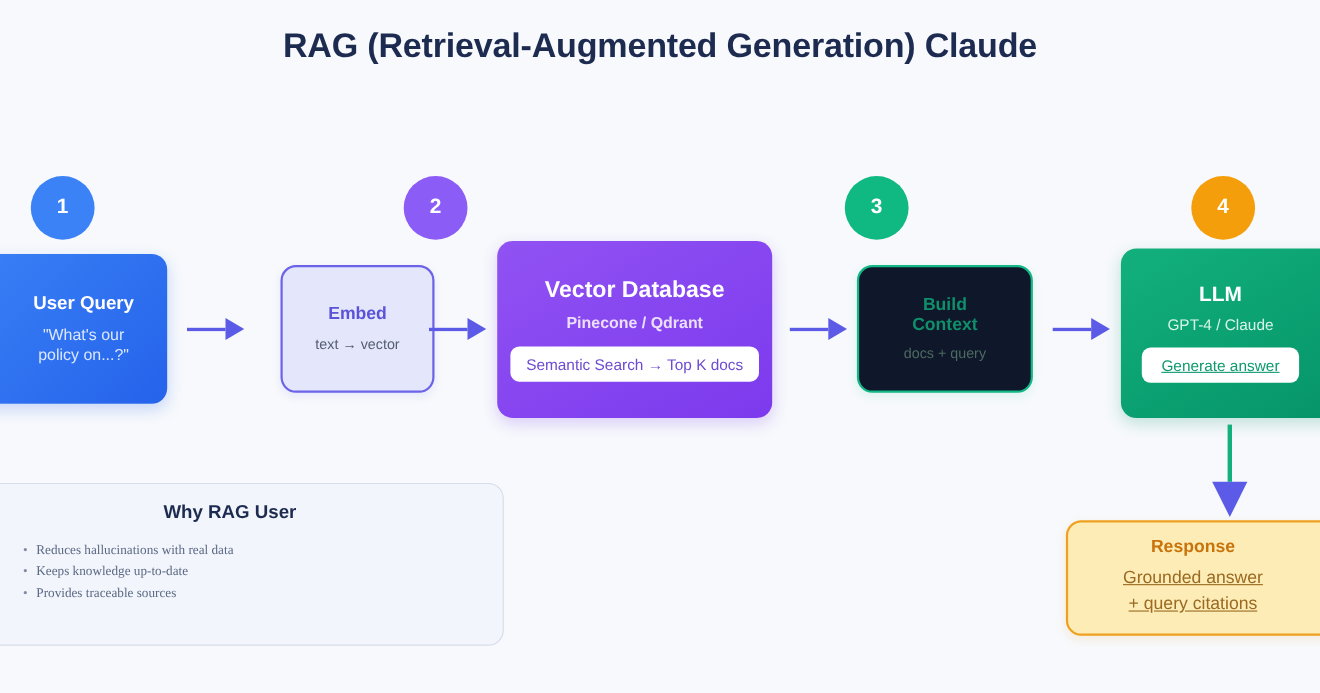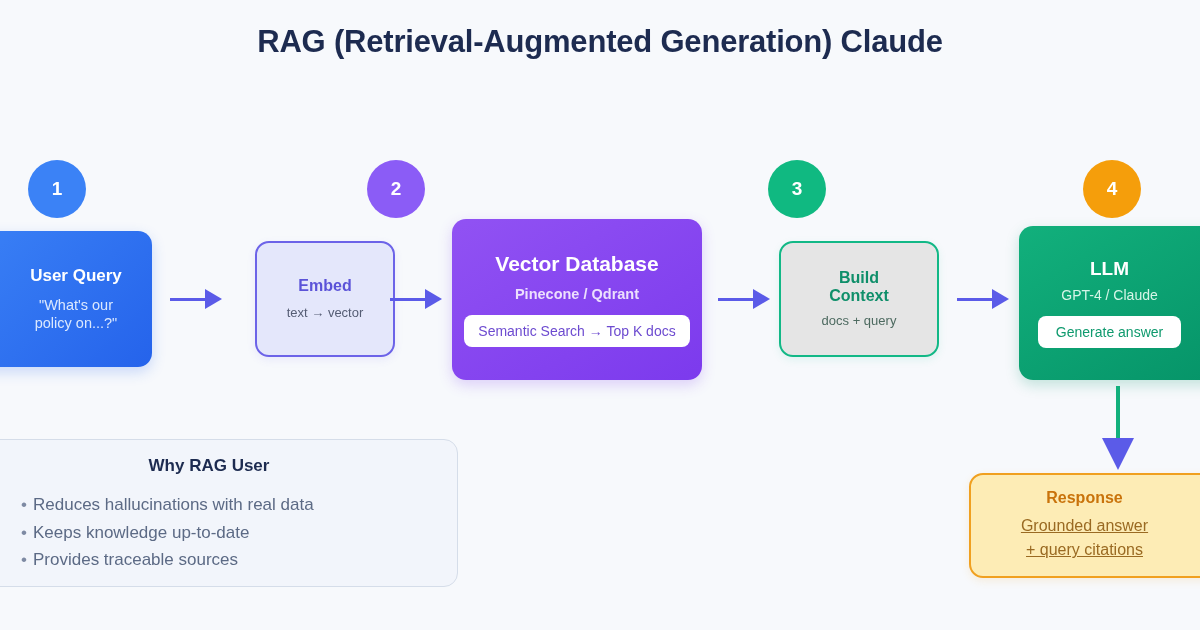--- a/index.html
+++ b/index.html
@@ -125,21 +125,21 @@
     color: #6d4bd0;
     padding: 8px 14px;
   }
 
   
   #node-context {
     left: 779px;
     top: 241px;
     width: 160px;
     height: 116px;
-    background: #e5e5e5;
+    background: #0f172a;
     border: 2px solid #12b886;
     box-shadow: 0 3px 8px rgba(18, 184, 134, 0.10);
   }
   #node-context .node-title {
     font-size: 16px;
     color: #0f8f6a;
     margin-bottom: 7px;
   }
   #node-context .node-sub {
     font-size: 13px;
@@ -163,20 +163,21 @@
   }
   #node-llm .node-sub {
     font-size: 14px;
     color: #d6f5e8;
     margin-bottom: 11px;
   }
   #node-llm .pill {
     font-size: 14px;
     color: #0f9a6e;
     padding: 8px 18px;
+    text-decoration: underline;
   }
 
   
   #node-response {
     left: 969px;
     top: 473px;
     width: 280px;
     height: 105px;
     background: #fdecb5;
     border: 2px solid #f0a020;
@@ -270,23 +271,24 @@
     color: #1d2b50;
     margin-bottom: 15px;
     padding-right: 40px;
   }
   #info-card ul {
     margin: 0;
     padding: 0;
     list-style: none;
   }
   #info-card li {
-    font-size: 17px;
+    font-size: 12px;
     color: #5c6a85;
     line-height: 1.62;
+    font-family: Liberation Serif, serif;
   }
   #info-card li .dot {
     display: inline-block;
     width: 12px;
     color: #7e8aa3;
   }
 </style>
 </head>
 <body>
 

